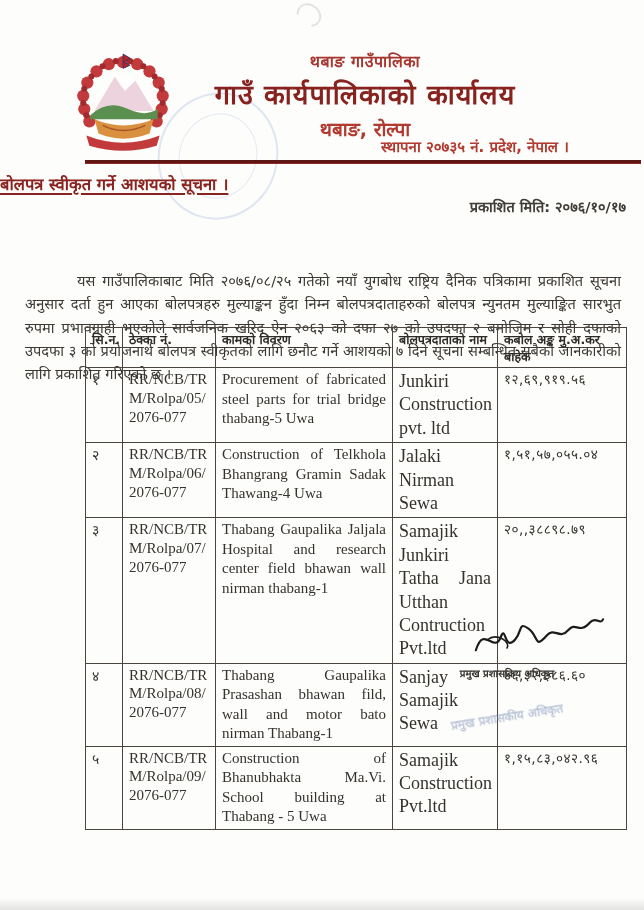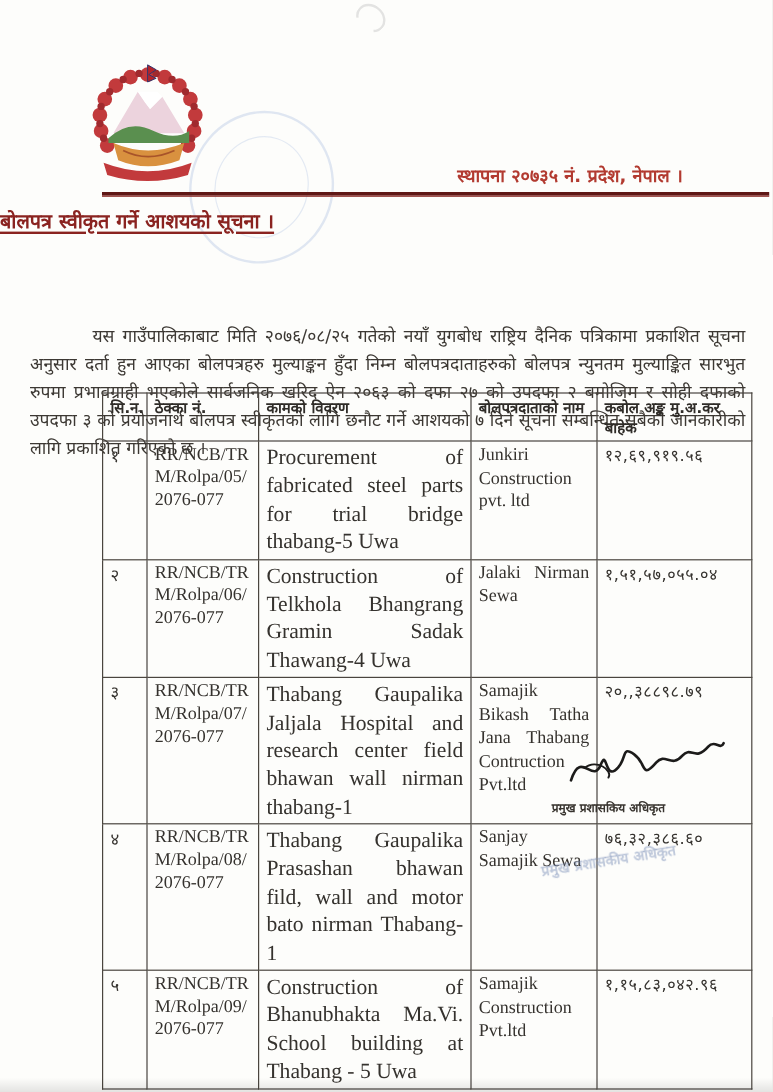--- a/index.html
+++ b/index.html
@@ -33,22 +33,22 @@
   .body-par { position:absolute; left:25px; top:222px; width:596px;
     font-size:14.6px; line-height:1.6; text-align:justify; text-indent:52px; color:#3c3833;margin-top:47px; }
   
   table.bids { position:absolute; left:85px; top:327px; width:541px;
     border-collapse:collapse; table-layout:fixed; }
   table.bids th, table.bids td { border:1.3px solid #4a453f; vertical-align:top; padding:2px 6px; }
   table.bids th { font-size:12.5px; font-weight:bold; text-align:left; color:#2f2c28; height:21px; padding-top:3px;}
   col.c-sn{width:37px;} col.c-con{width:93px;} col.c-work{width:177px;} col.c-bid{width:105px;} col.c-amt{width:129px;}
   td.sn { font-size:14px; padding-left:10px; }
   td.con { font-family:"Liberation Serif", serif; font-size:15px; word-break:break-all; line-height:1.25; padding-top:4px;}
-  td.work { font-family:"Liberation Serif", serif; font-size:18px; text-align:justify; line-height:1.3; padding-top:4px;}
-  td.bid { font-family:"Liberation Serif", serif; font-size:15px; text-align:justify; line-height:1.3; padding-top:4px;}
+  td.work { font-family:"Liberation Serif", serif; font-size:15px; text-align:justify; line-height:1.3; padding-top:4px;}
+  td.bid { font-family:"Liberation Serif", serif; font-size:18px; text-align:justify; line-height:1.3; padding-top:4px;}
   td.amt { font-size:13.5px; padding-top:5px; letter-spacing:.5px;}
   
   .sig-block { position:absolute; right:22px; top:612px; width:230px; text-align:center; }
   .sig-scribble { width:140px; height:48px; margin-left:60px; }
   .sig-title { font-size:10px; font-weight:bold; color:#38342f; margin-top:2px; }
   .sig-ghost { margin-top:28px; font-size:12px; font-weight:bold;
     color:rgba(125,145,185,.5); transform:rotate(-9deg); filter:blur(.4px); }
   .scan-edge { position:absolute; left:0; right:0; bottom:0; height:12px;
     background:linear-gradient(to bottom, rgba(0,0,0,0), rgba(0,0,0,.10)); }
   .scan-mark { position:absolute; left:296px; top:4px; width:26px; height:22px;
@@ -102,30 +102,36 @@
     <path d="M42 24 L48 33 L52 38 L62 28 L58 24 Z" fill="#ffffff"></path>
 
     <path d="M18 62 Q35 46 55 56 Q72 64 84 56 L84 66 L18 66 Z" fill="#5a8f4f"></path>
 
     <path d="M22 66 Q50 78 80 66 L76 80 Q50 90 26 80 Z" fill="#d9913f"></path>
     <path d="M30 72 Q50 82 72 72" stroke="#a8542a" stroke-width="1.5" fill="none"></path>
 
     <path d="M14 82 Q50 96 86 82 L83 92 Q50 102 17 92 Z" fill="#c23a3c"></path>
   </svg>
 
+  <div class="head-text">
+    <div class="muni">थबाङ गाउँपालिका</div>
+    <div class="office">गाउँ कार्यपालिकाको कार्यालय</div>
+    <div class="loc">थबाङ, रोल्पा</div>
+  </div>
   <div class="estab-row">
     <span>स्थापना २०७३</span>
     <span>५ नं. प्रदेश, नेपाल ।</span>
   </div>
 
   <div class="rule"></div>
 
   <div class="notice-title-wrap">
     <span class="notice-title">बोलपत्र स्वीकृत गर्ने आशयको सूचना ।</span>
   </div>
+  <div class="pub-date">प्रकाशित मिति: २०७६/१०/१७</div>
 
   <div class="body-par">यस गाउँपालिकाबाट मिति २०७६/०८/२५ गतेको नयाँ युगबोध  राष्ट्रिय दैनिक पत्रिकामा प्रकाशित सूचना अनुसार दर्ता हुन आएका बोलपत्रहरु मुल्याङ्कन हुँदा निम्न बोलपत्रदाताहरुको बोलपत्र न्युनतम मुल्याङ्कित सारभुत रुपमा प्रभावग्राही भएकोले सार्वजनिक खरिद ऐन २०६३ को दफा २७ को उपदफा २ बमोजिम र सोही दफाको उपदफा ३ को प्रयोजनार्थ बोलपत्र स्वीकृतको लागि छनौट गर्ने आशयको ७ दिने सूचना सम्बन्धित सबैको जानकारीको लागि प्रकाशित गरिएको छ ।</div>
 
   <table class="bids">
     <colgroup>
         <col class="c-sn">
         <col class="c-con">
         <col class="c-work">
         <col class="c-bid">
         <col class="c-amt">
@@ -149,21 +155,21 @@
       <td class="sn">२</td>
       <td class="con">RR/NCB/TRM/Rolpa/06/2076-077</td>
       <td class="work">Construction of Telkhola Bhangrang Gramin Sadak Thawang-4 Uwa</td>
       <td class="bid">Jalaki Nirman Sewa</td>
       <td class="amt">१,५१,५७,०५५.०४</td>
     </tr>
     <tr>
       <td class="sn">३</td>
       <td class="con">RR/NCB/TRM/Rolpa/07/2076-077</td>
       <td class="work">Thabang Gaupalika Jaljala Hospital and research center field bhawan wall nirman thabang-1</td>
-      <td class="bid">Samajik Bikash Tatha Jana Thabang Contruction Pvt.ltd</td>
+      <td class="bid">Samajik Junkiri Tatha Jana Utthan Contruction Pvt.ltd</td>
       <td class="amt">२०,,३८८९८.७९</td>
     </tr>
     <tr>
       <td class="sn">४</td>
       <td class="con">RR/NCB/TRM/Rolpa/08/2076-077</td>
       <td class="work">Thabang Gaupalika Prasashan bhawan fild, wall and motor bato nirman Thabang-1</td>
       <td class="bid">Sanjay Samajik Sewa</td>
       <td class="amt">७६,३२,३८६.६०</td>
     </tr>
     <tr>

